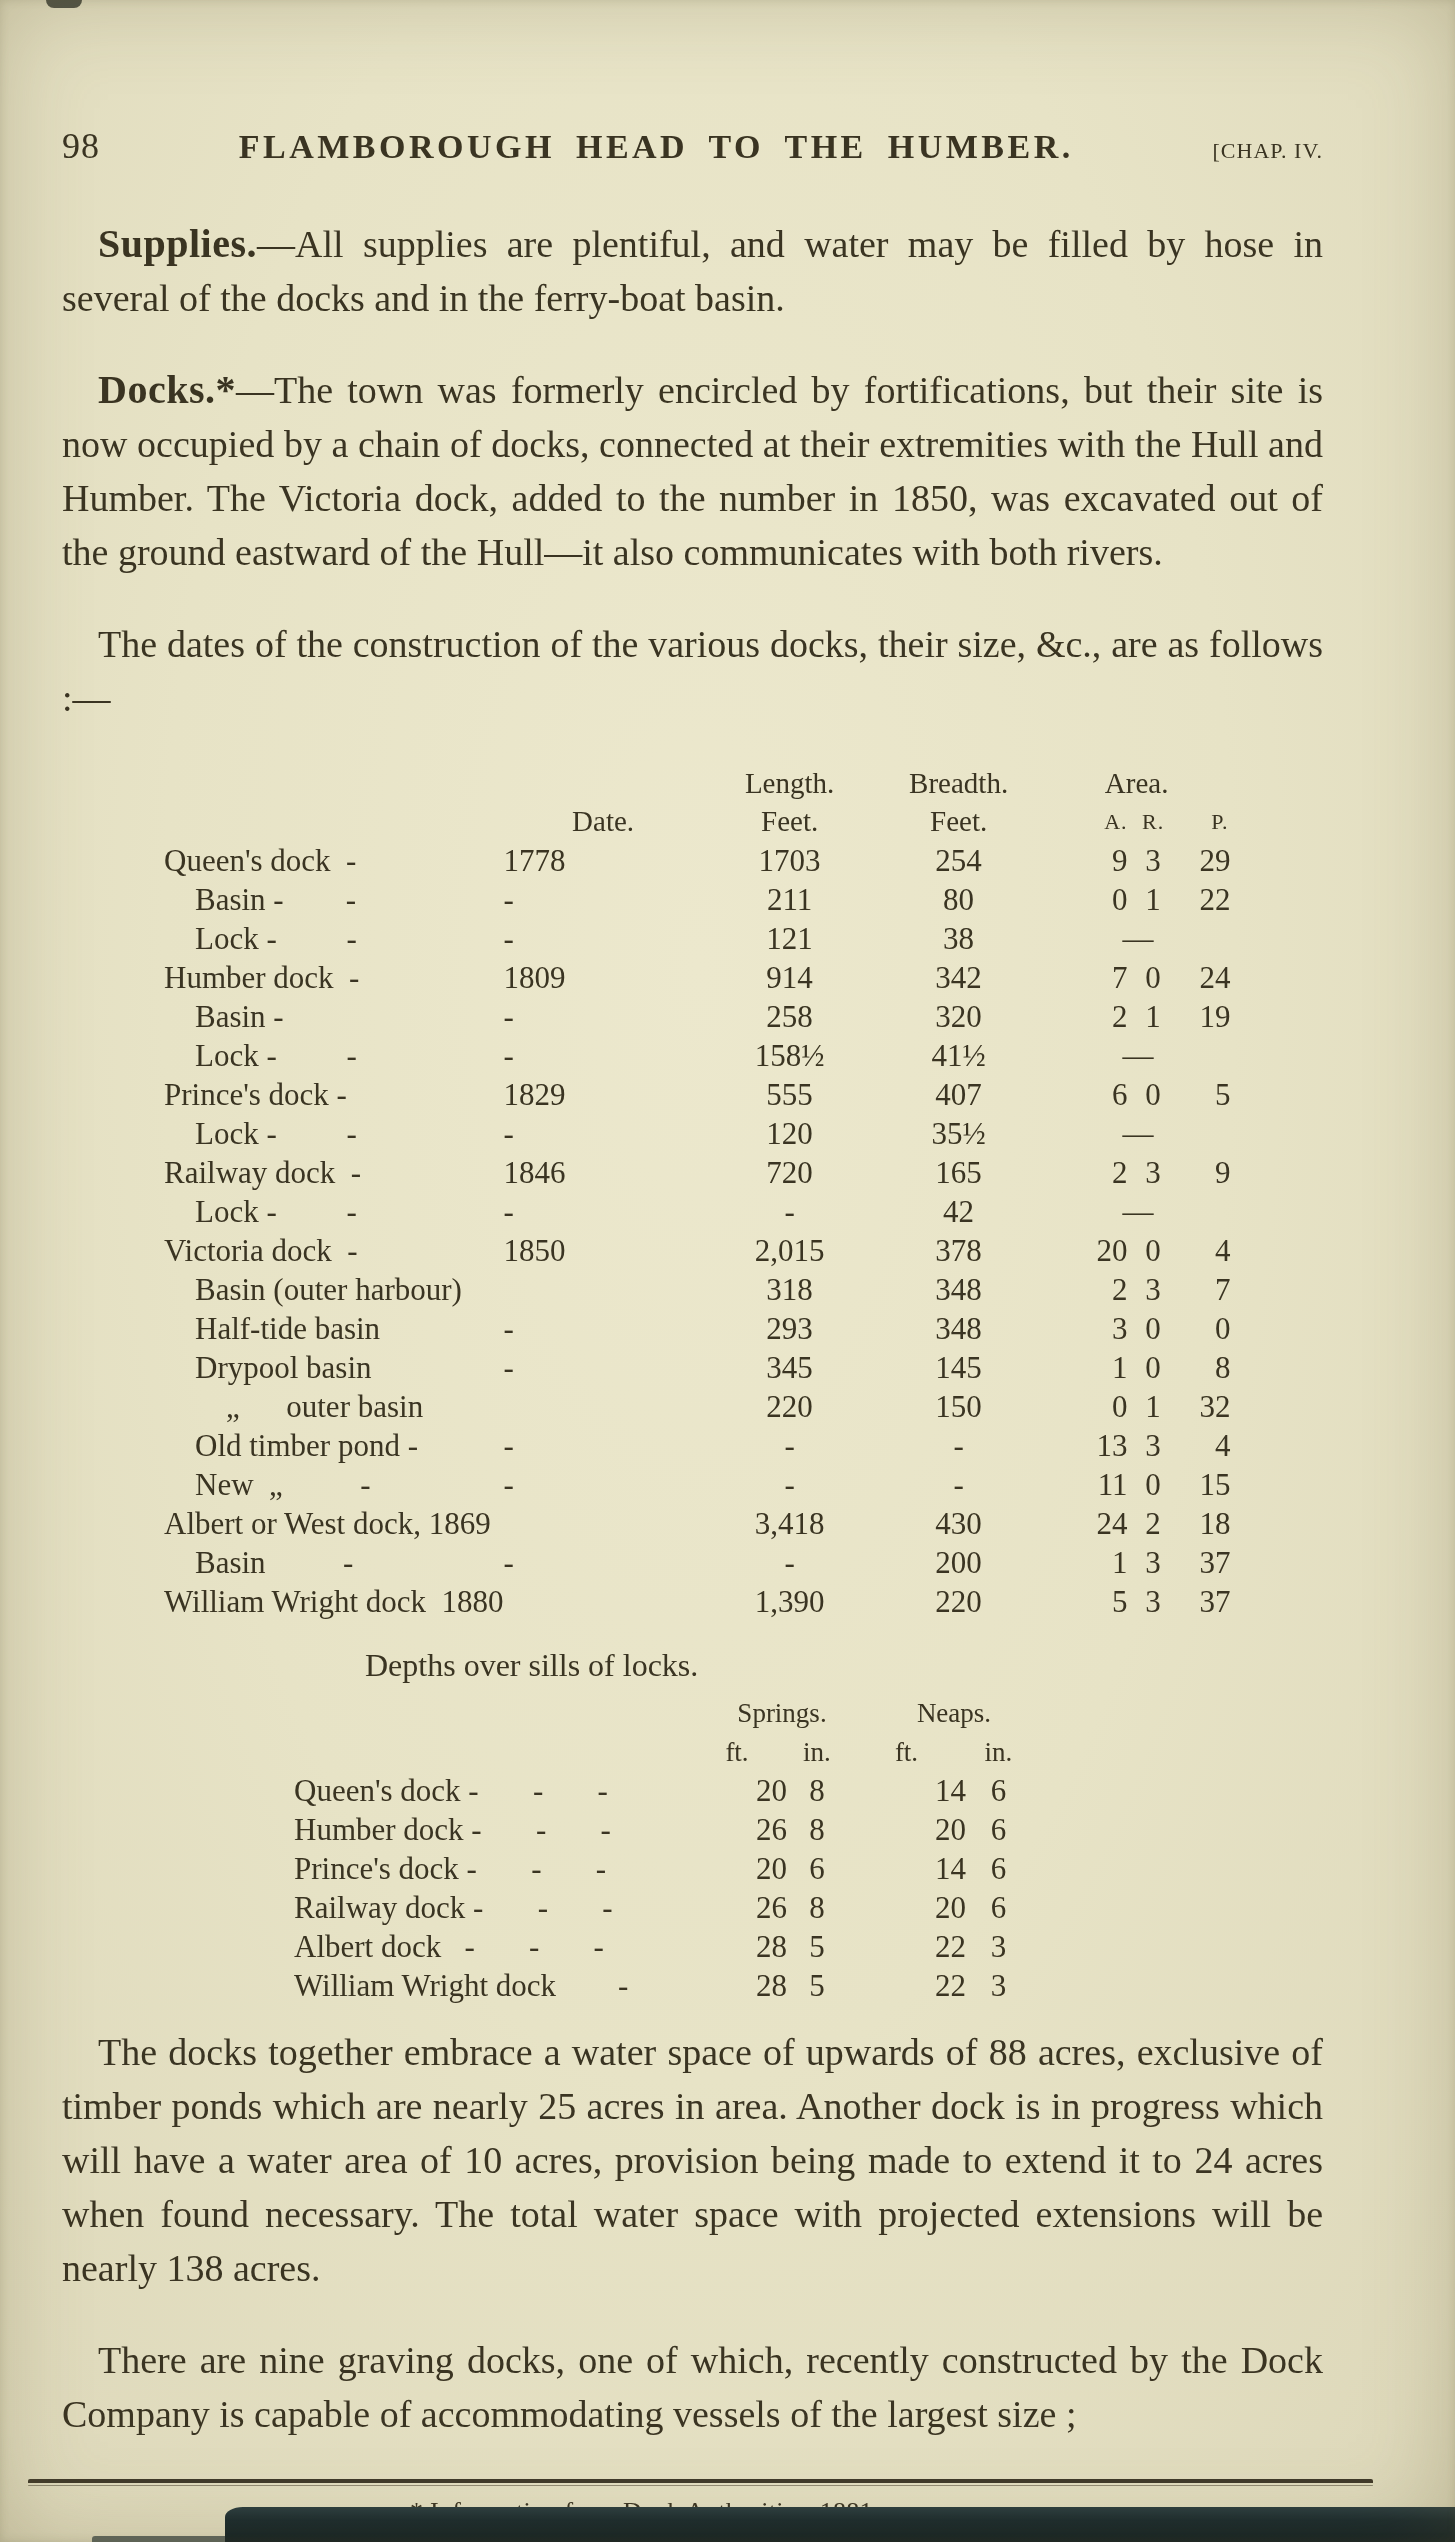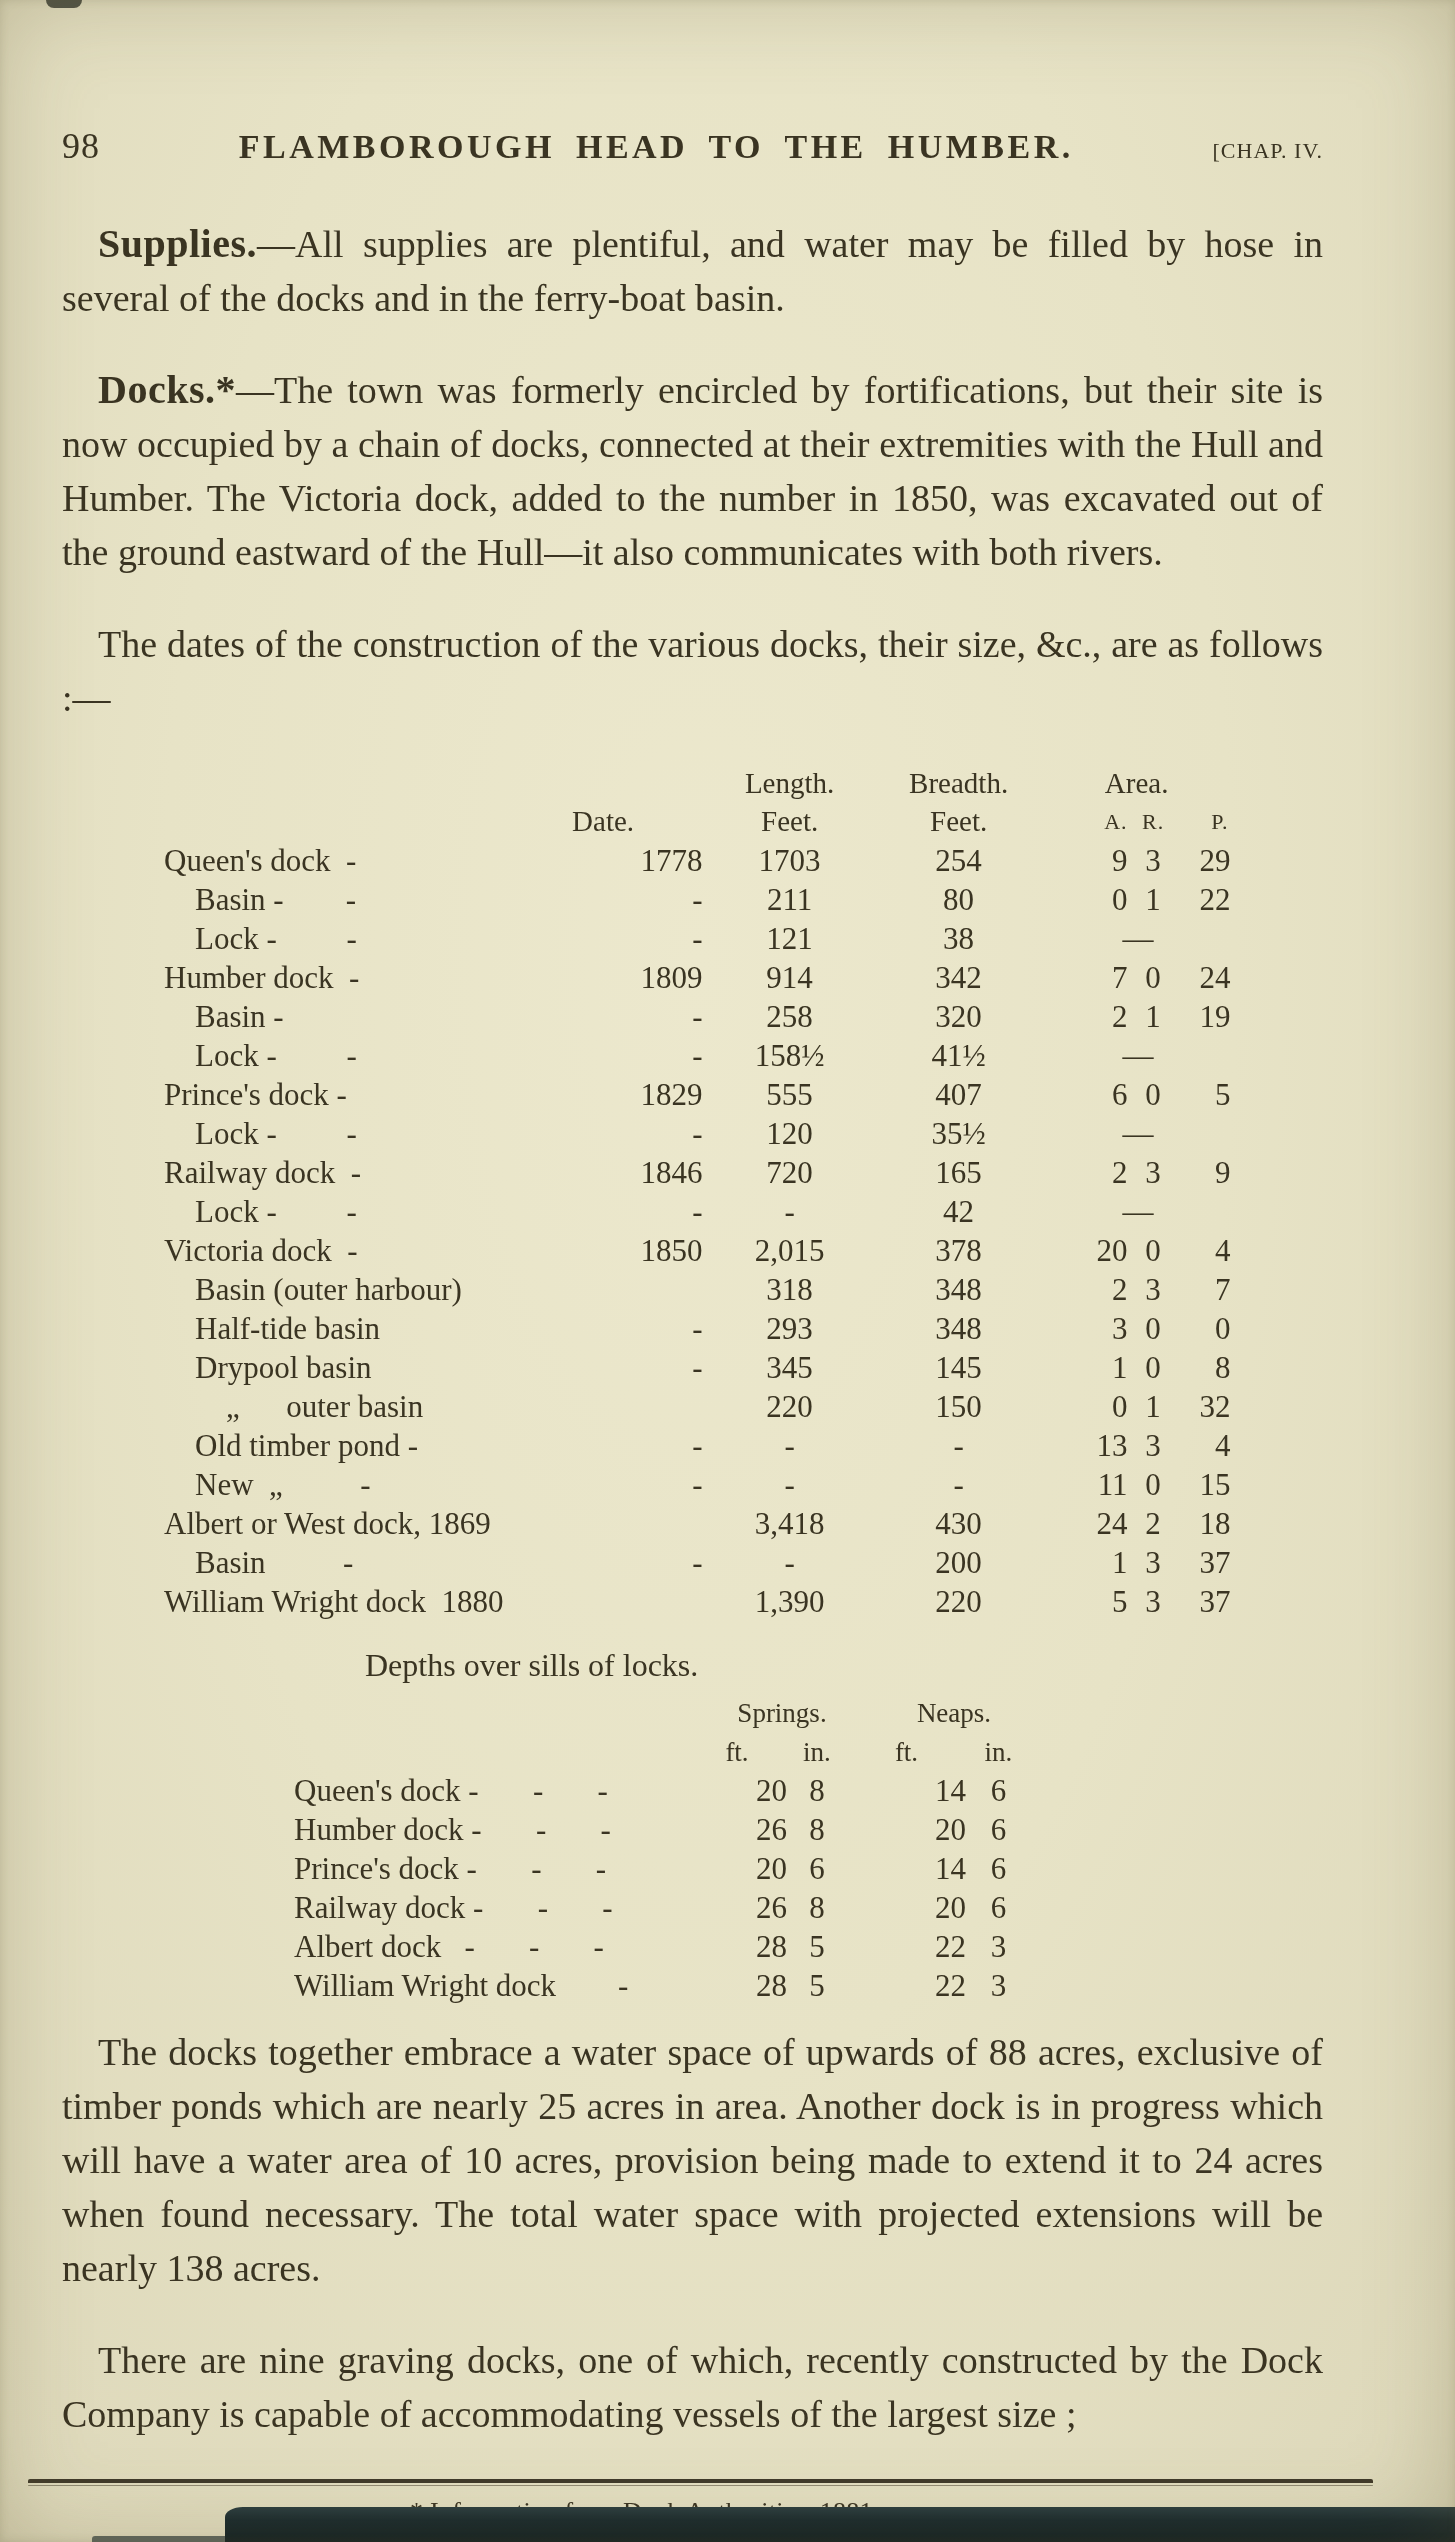--- a/index.html
+++ b/index.html
@@ -36,21 +36,21 @@
 
   
   table{border-collapse:collapse;table-layout:fixed;}
   td{padding:0;vertical-align:middle;}
   .dock-table{margin:14px 0 0 102px;font-size:31px;}
   .dock-table td{height:39px;line-height:39px;}
   .dock-table .th-top{font-size:29px;height:34px;line-height:34px;text-align:center;}
   .dock-table .th-unit{font-size:29px;height:31px;line-height:31px;text-align:center;}
   .dock-table .th-arp{font-size:22px;height:31px;line-height:31px;letter-spacing:1px;}
   .c-name{white-space:pre;text-align:left;}
-  .c-date{text-align:right;margin-top:27px;}
+  .c-date{text-align:left;margin-top:27px;}
   .c-len,.c-brd{text-align:center;margin-top:31px;}
   .c-a{text-align:right;padding-right:8px;}
   .c-r{text-align:center;}
   .c-p{text-align:right;padding-right:2px;}
   .c-adash{text-align:left;padding-left:82px;}
   .th-a{text-align:right;padding-right:8px;}
   .th-r{text-align:center;}
   .th-p{text-align:right;padding-right:4px;}
 
   

